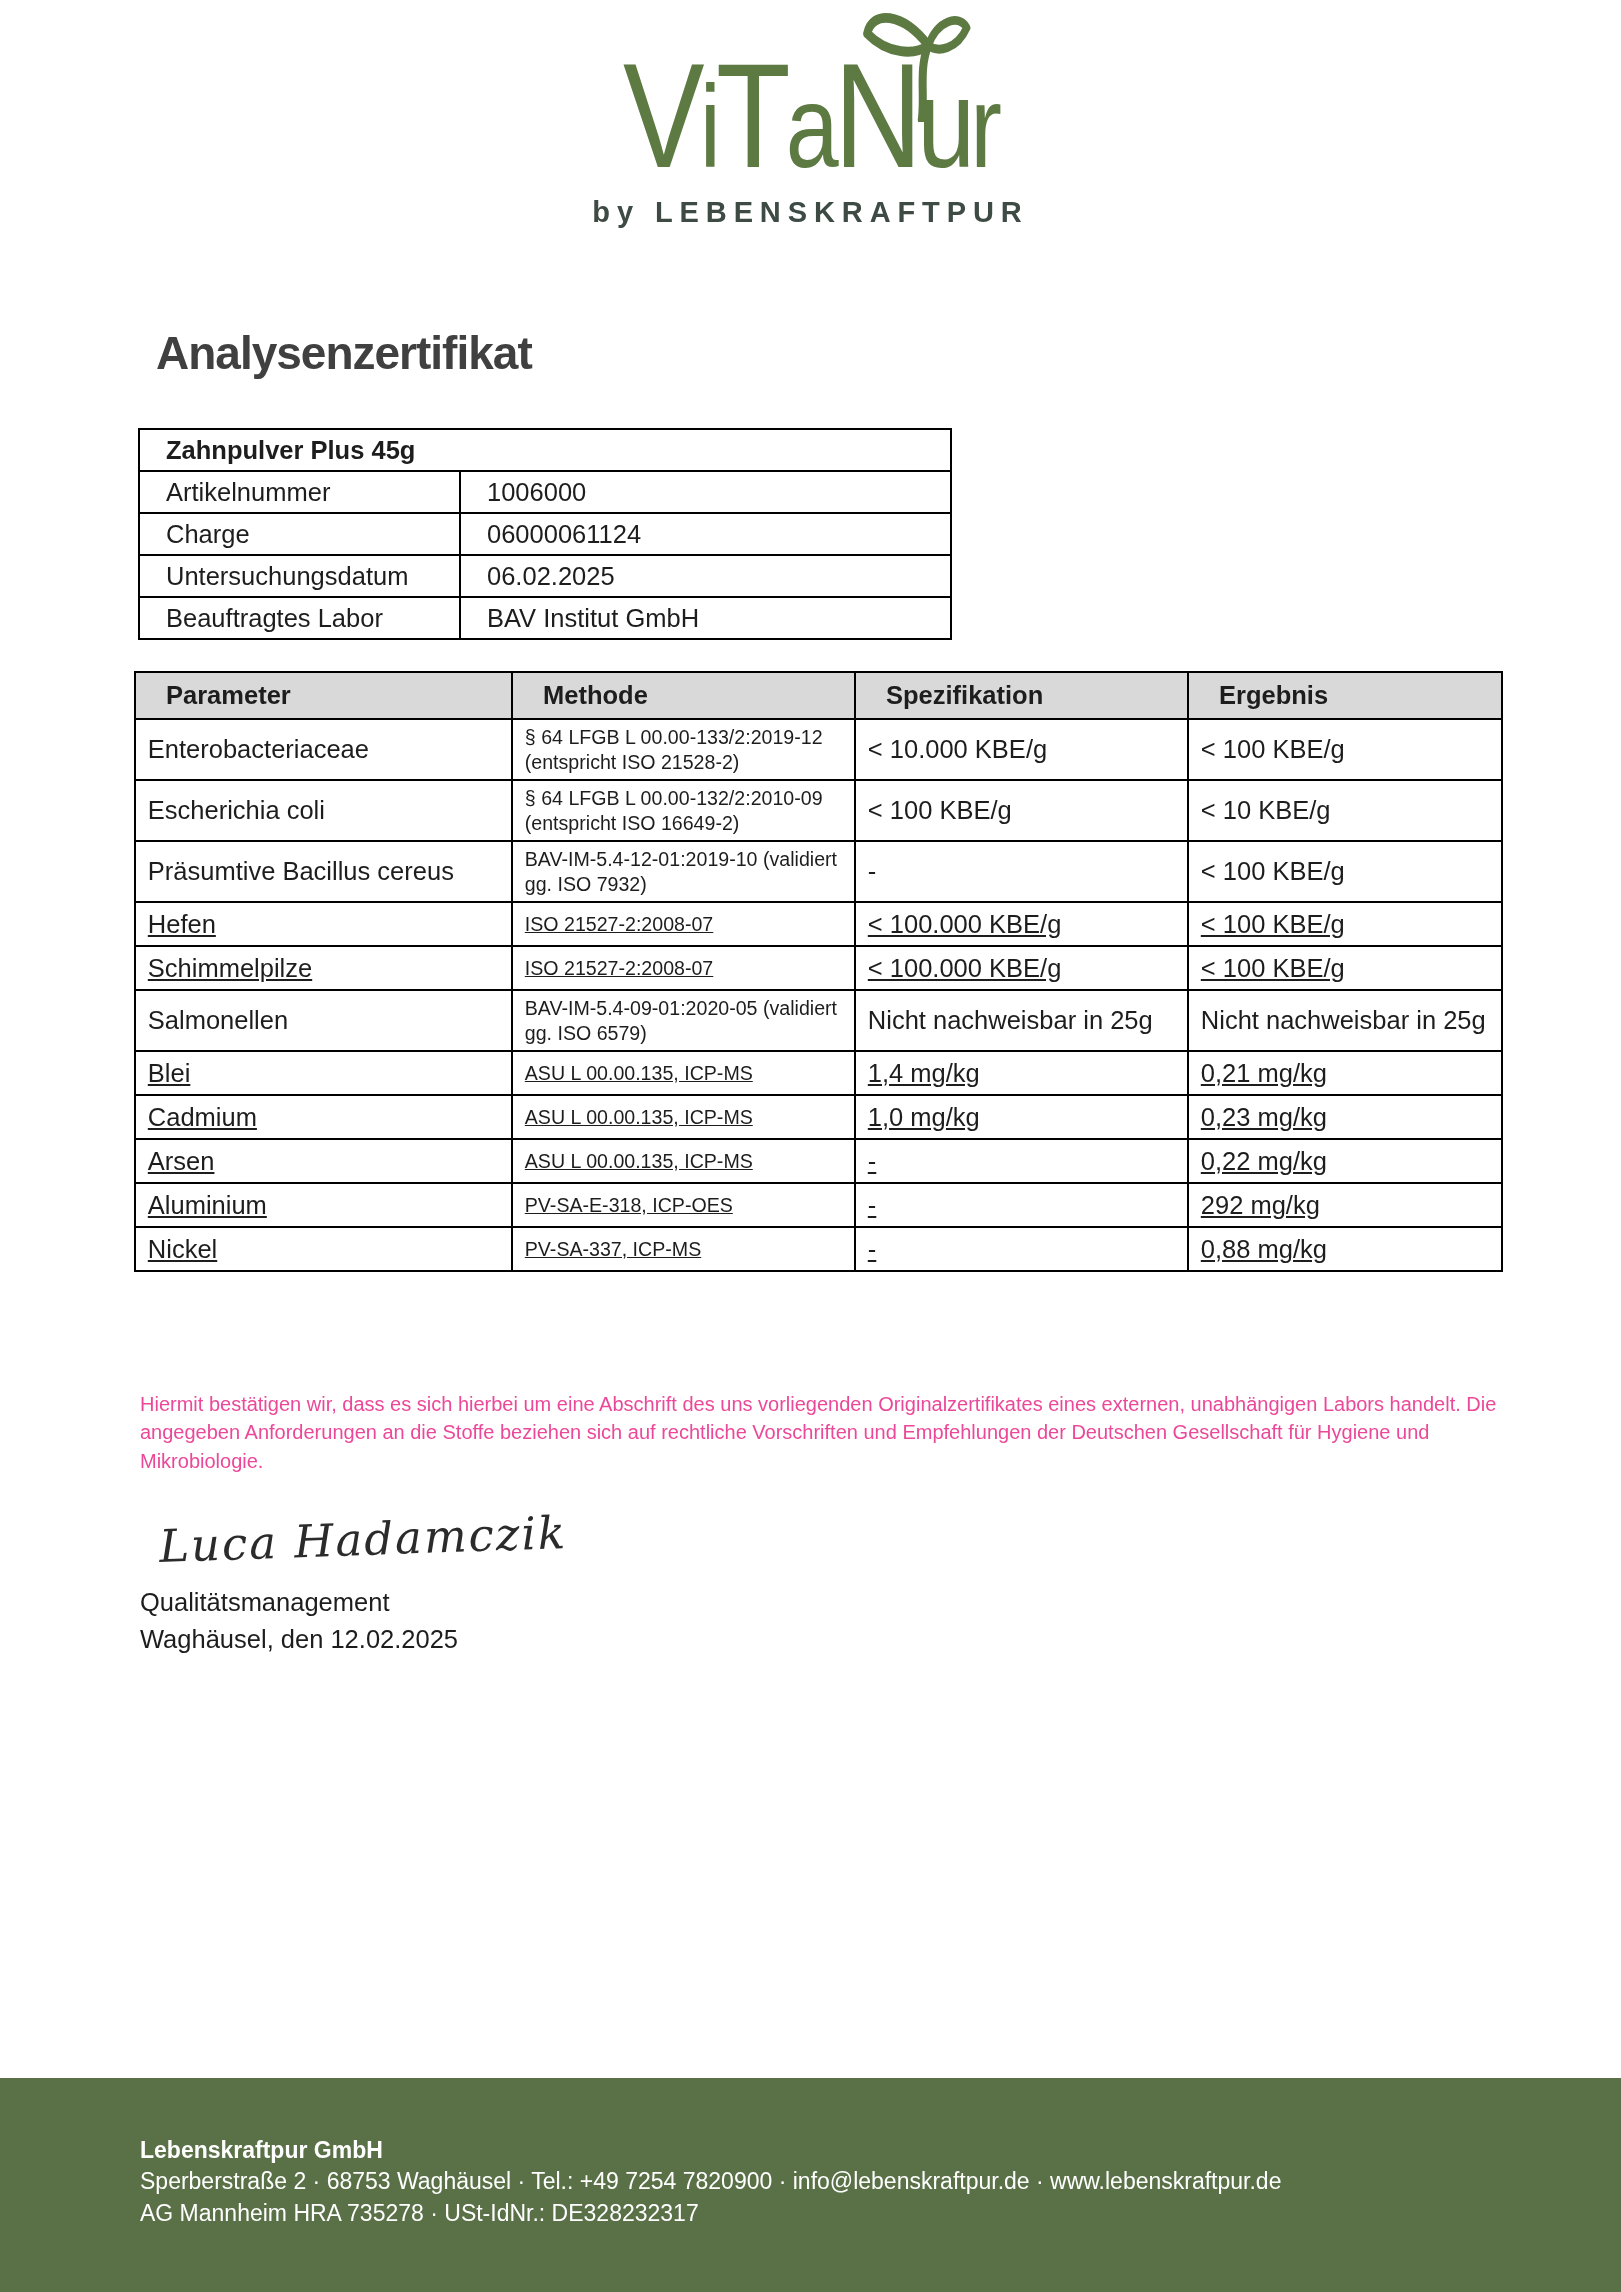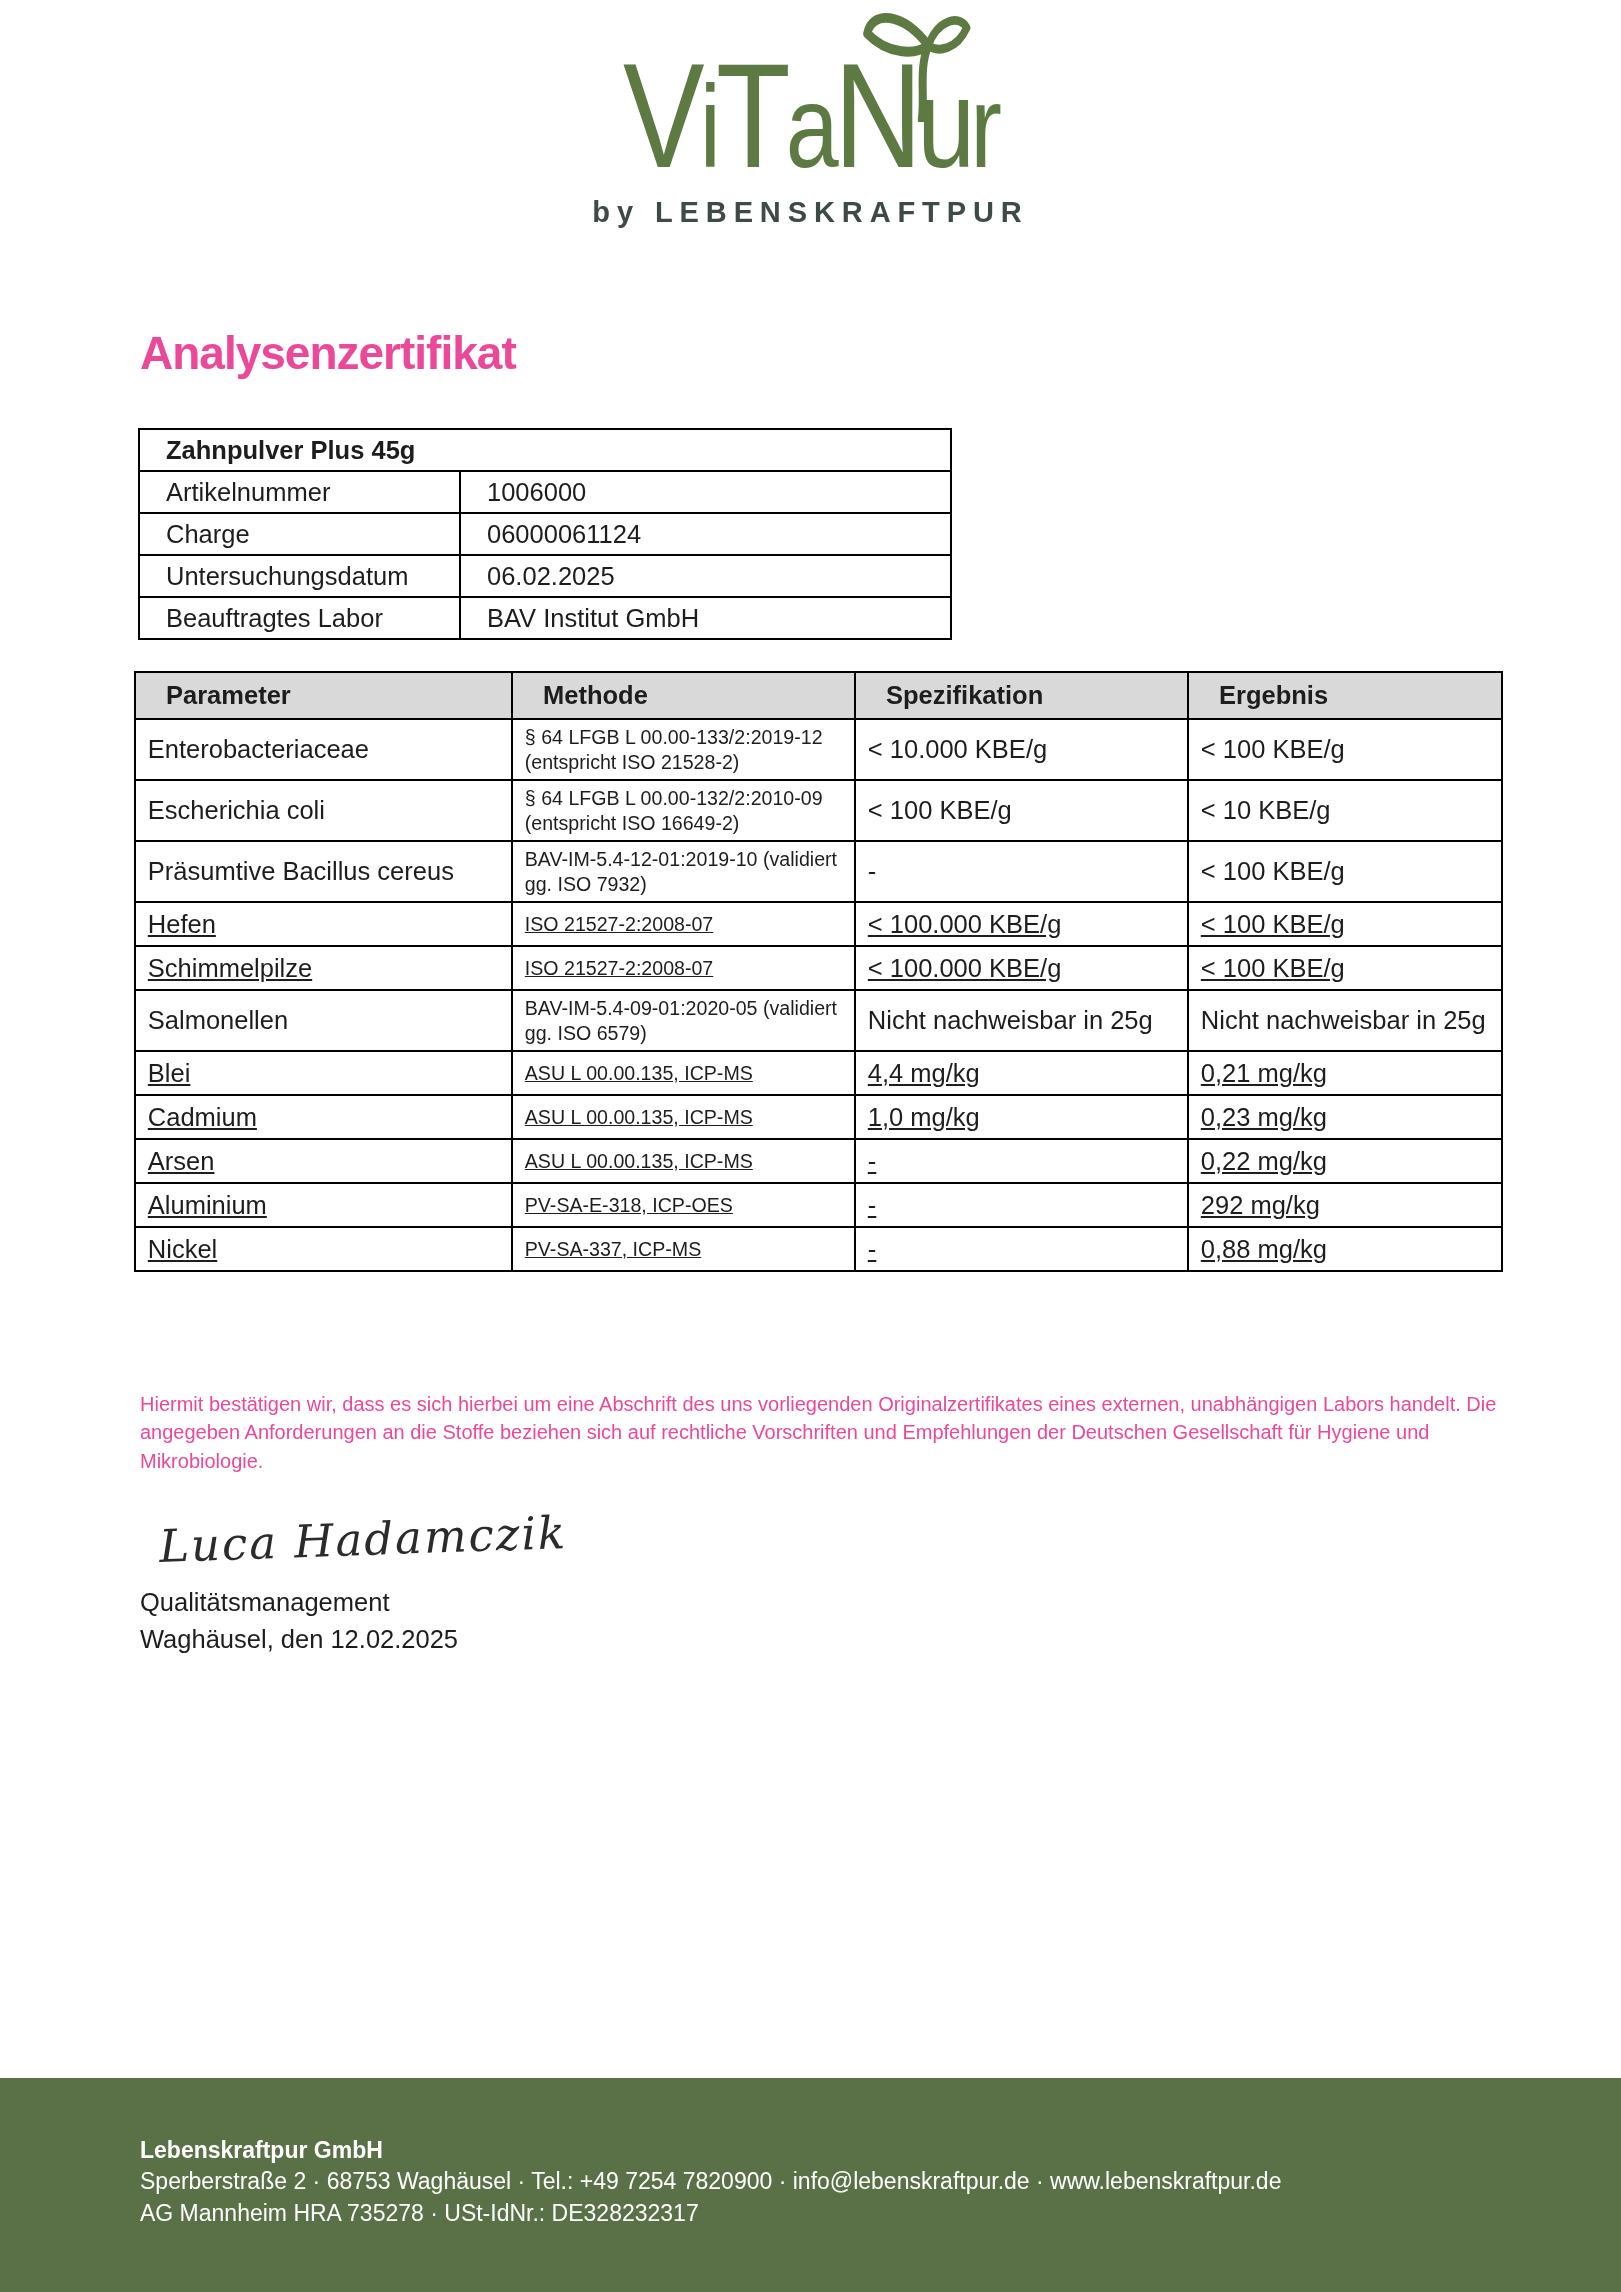--- a/index.html
+++ b/index.html
@@ -21,22 +21,22 @@
   .wl-mid{font-size:116px;}
   .wl-u{font-size:127px;}
   .sprout{position:absolute;right:27.4px;top:-37px;}
   .byline{
     margin-top:5.9px;font-size:29px;font-weight:600;letter-spacing:6.9px;
     color:var(--byline-color);
   }
 
   
   .doc-title{
-    position:absolute;left:140px;top:326px;
-    font-size:46px;font-weight:700;color:#ec4899;letter-spacing:-1px;
+    position:absolute;left:156px;top:326px;
+    font-size:46px;font-weight:700;color:#404040;letter-spacing:-1px;
   }
 
   
   table{border-collapse:collapse;table-layout:fixed;}
   td,th{overflow:hidden;}
   .ptable{
     position:absolute;left:138px;top:428px;width:812px;
     font-size:25.5px;
   }
   .ptable td{border:2px solid #000;padding:2px 26px;height:36px;vertical-align:middle;}
@@ -174,21 +174,21 @@
       </tr>
       <tr class="rh-tall">
         <td>Salmonellen</td>
         <td class="cell-methode">BAV-IM-5.4-09-01:2020-05 (validiert gg. ISO 6579)</td>
         <td>Nicht nachweisbar in 25g</td>
         <td>Nicht nachweisbar in 25g</td>
       </tr>
       <tr class="rh">
         <td>Blei</td>
         <td class="cell-methode">ASU L 00.00.135, ICP-MS</td>
-        <td>4,4 mg/kg</td>
+        <td>1,4 mg/kg</td>
         <td>0,21 mg/kg</td>
       </tr>
       <tr class="rh">
         <td>Cadmium</td>
         <td class="cell-methode">ASU L 00.00.135, ICP-MS</td>
         <td>1,0 mg/kg</td>
         <td>0,23 mg/kg</td>
       </tr>
       <tr class="rh">
         <td>Arsen</td>

